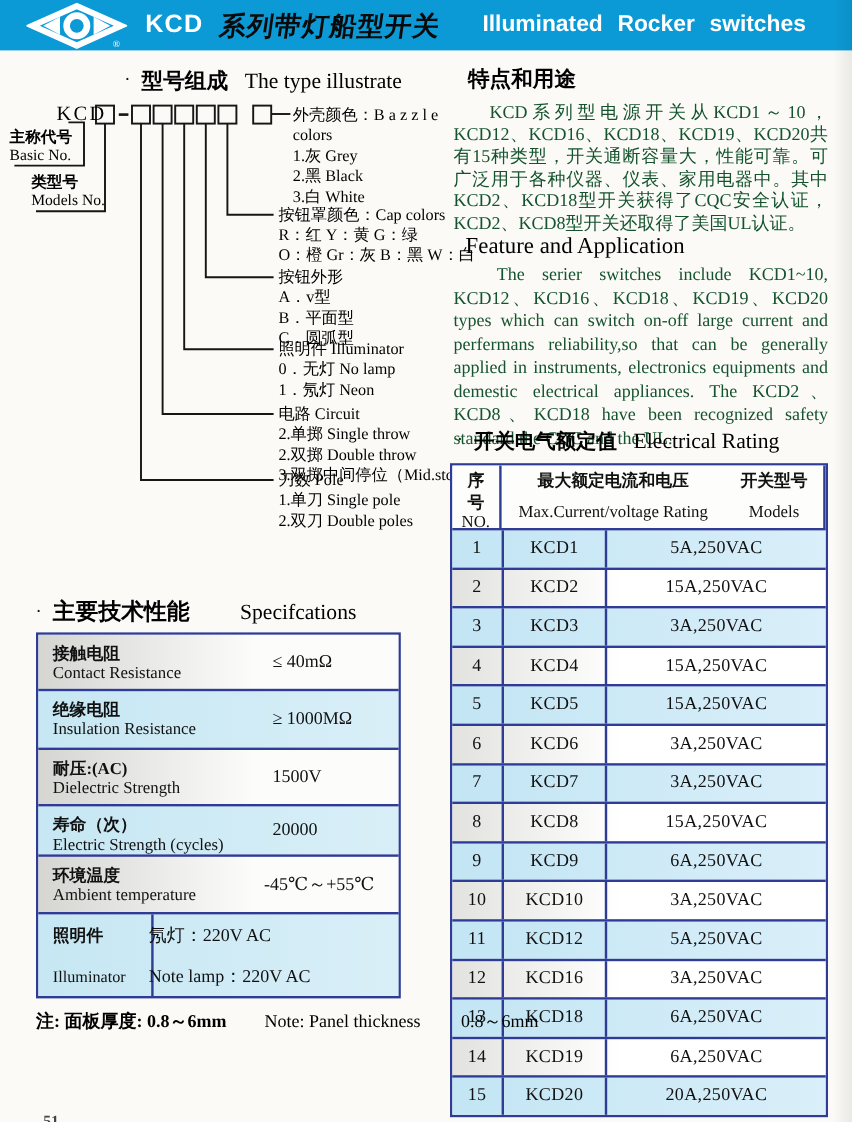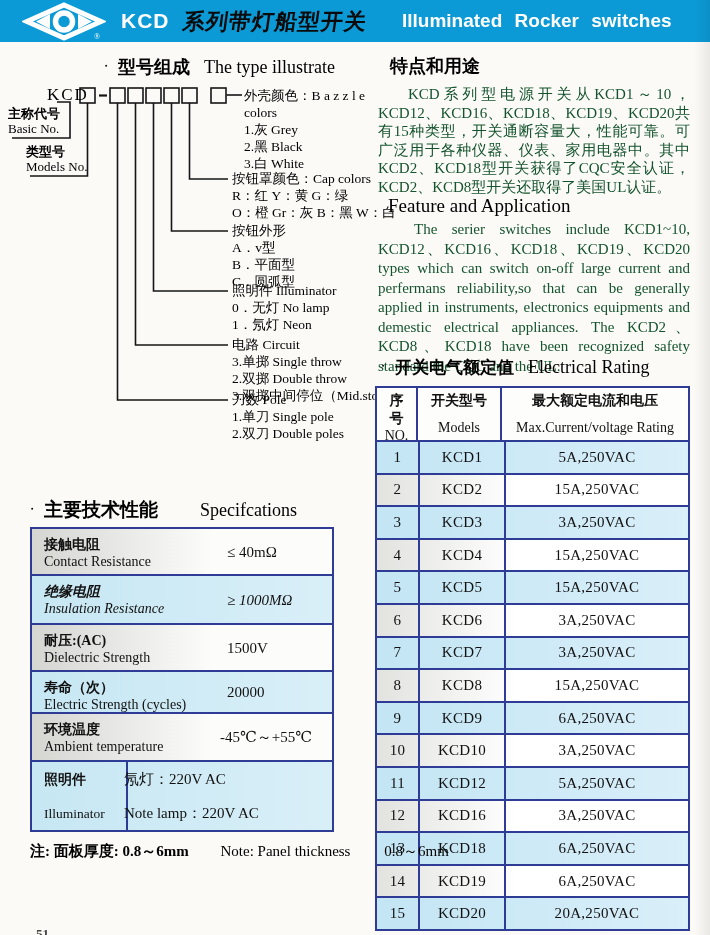--- a/index.html
+++ b/index.html
@@ -150,21 +150,21 @@
       <div>B．平面型</div>
       <div>C．圆弧型</div>
     </div>
     <div class="ann" style="left:232px;top:197px;">
       <div>照明件  Illuminator</div>
       <div>0．无灯   No lamp</div>
       <div>1．氖灯   Neon</div>
     </div>
     <div class="ann" style="left:232px;top:251px;">
       <div>电路  Circuit</div>
-      <div>3.单掷   Single throw</div>
+      <div>2.单掷   Single throw</div>
       <div>2.双掷   Double throw</div>
       <div>3.双掷中间停位（Mid.stop）</div>
     </div>
     <div class="ann" style="left:232px;top:306px;">
       <div>刀数  Pole</div>
       <div>1.单刀   Single pole</div>
       <div>2.双刀   Double poles</div>
     </div>
   </div>
 
@@ -181,27 +181,27 @@
     <span class="en">Electrical Rating</span>
   </div>
 
   <div id="rtable">
     <div class="rhead">
       <div class="hcell c-no" style="display:flex;">
         <div class="hzh">序</div>
         <div class="hzh">号</div>
         <div class="hen">NO.</div>
       </div>
+      <div class="hcell c-rating" style="display:flex;">
+        <div class="hzh">最大额定电流和电压</div>
+        <div class="hen">Max.Current/voltage Rating</div>
+      </div>
       <div class="hcell c-model" style="display:flex;">
         <div class="hzh">开关型号</div>
         <div class="hen">Models</div>
-      </div>
-      <div class="hcell c-rating" style="display:flex;">
-        <div class="hzh">最大额定电流和电压</div>
-        <div class="hen">Max.Current/voltage Rating</div>
       </div>
     </div>
 
     <div class="trow c">
         <div class="c-no">1</div>
         <div class="c-model">KCD1</div>
         <div class="c-rating">5A,250VAC</div>
       </div>
     <div class="trow w">
         <div class="c-no">2</div>
@@ -282,21 +282,21 @@
   </div>
 
   <div id="stable">
     <div class="srow g" style="height:45px;">
       <div class="slabel">
           <div class="zh">接触电阻</div>
           <div class="en">Contact Resistance</div>
         </div>
       <div class="sval">≤ 40mΩ</div>
     </div>
-    <div class="srow b" style="height:47px;font-style:italic;">
+    <div class="srow b" style="height:47px;">
       <div class="slabel">
           <div class="zh">绝缘电阻</div>
           <div class="en">Insulation Resistance</div>
         </div>
       <div class="sval">≥ 1000MΩ</div>
     </div>
     <div class="srow g" style="height:45px;">
       <div class="slabel">
           <div class="zh">耐压:(AC)</div>
           <div class="en">Dielectric Strength</div>

